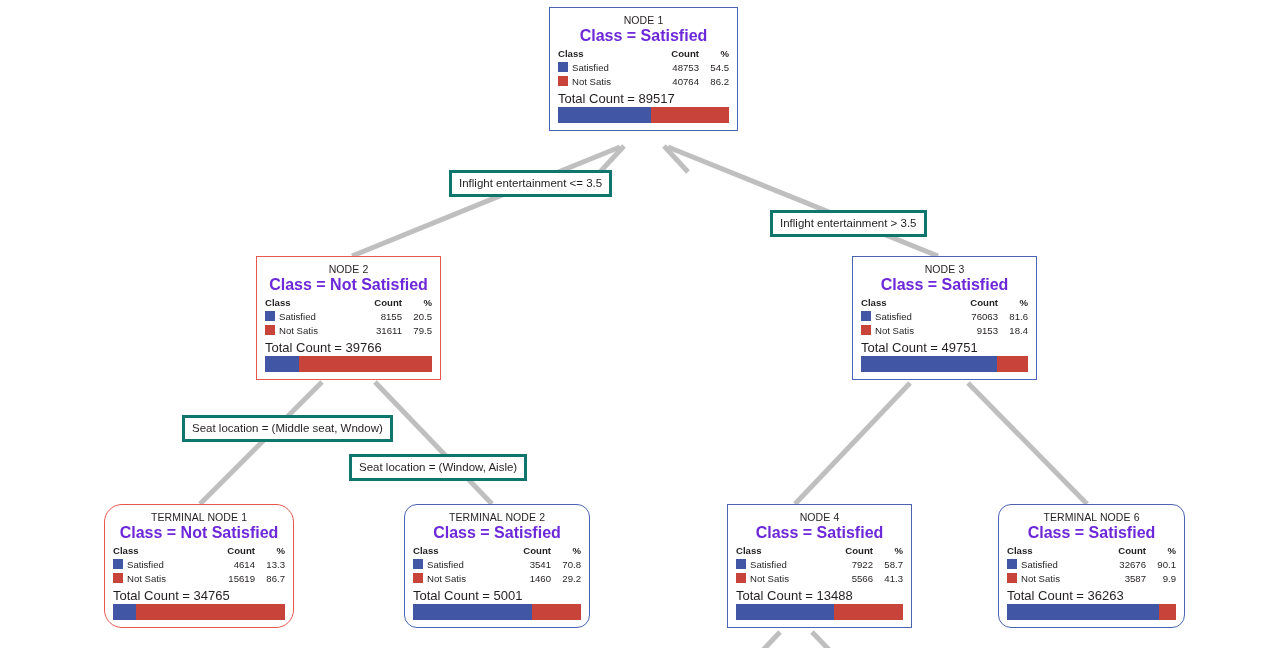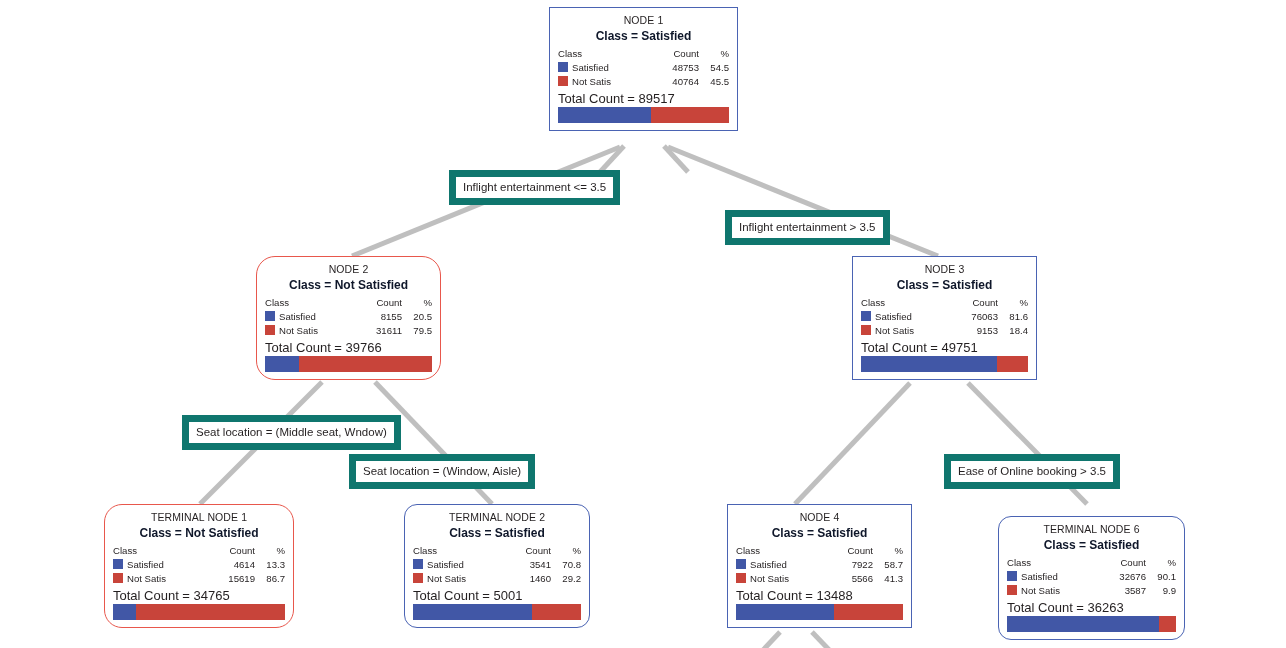--- a/index.html
+++ b/index.html
@@ -43,36 +43,36 @@
   .node-title {
     text-align: center;
     font-size: 10.5px;
     color: #231f20;
     letter-spacing: 0.1px;
     line-height: 13px;
     margin-bottom: 1px;
   }
   .node-class {
     text-align: center;
-    font-size: 12px;
+    font-size: 16px;
     font-weight: bold;
-    color: #0f172a;
+    color: #6d28d9;
     line-height: 16px;
     margin-bottom: 4px;
   }
 
   table.dist {
     width: 100%;
     border-collapse: collapse;
     font-size: 9.6px;
     color: #231f20;
     table-layout: fixed;
   }
   table.dist th {
-    font-weight: normal;
+    font-weight: bold;
     padding: 0 0 2px 0;
     line-height: 12px;
     color: #231f20;
   }
   table.dist td {
     padding: 0 0 1px 0;
     line-height: 12.5px;
   }
   th.c-class, td.c-class { text-align: left; }
   th.c-count, td.c-count { text-align: right; }
@@ -104,21 +104,21 @@
     overflow: hidden;
   }
   .bar .seg-blue { background: #4157a6; height: 100%; }
   .bar .seg-red  { background: #c8443a; height: 100%; }
 
   
   .edge-label {
     position: absolute;
     box-sizing: border-box;
     background: #ffffff;
-    border: 7px solid #0f766e;
+    border: 3px solid #0f766e;
     font-size: 11.5px;
     color: #231f20;
     padding: 3px 7px 4px 7px;
     white-space: nowrap;
     line-height: 14px;
     z-index: 8;
   }
 </style>
 </head>
 <body>
@@ -161,32 +161,32 @@
       </thead>
       <tbody>
         <tr>
           <td class="c-class"><span class="swatch sw-blue"></span><span>Satisfied</span></td>
           <td class="c-count">48753</td>
           <td class="c-pct">54.5</td>
         </tr>
         <tr>
           <td class="c-class"><span class="swatch sw-red"></span><span>Not Satis</span></td>
           <td class="c-count">40764</td>
-          <td class="c-pct">45.5</td>
+          <td class="c-pct">86.2</td>
         </tr>
       </tbody>
     </table>
     <div class="total">Total Count = 89517</div>
     <div class="bar">
       <div class="seg-blue" style="width:54.5%"></div>
       <div class="seg-red" style="width:45.5%"></div>
     </div>
   </div>
 
-  <div class="node red" style="left:256px; top:256px; width:185px;border-radius:19px;">
+  <div class="node red" style="left:256px; top:256px; width:185px;">
     <div class="node-title">NODE 2</div>
     <div class="node-class">Class = Not Satisfied</div>
     <table class="dist">
       <thead>
         <tr>
           <th class="c-class">Class</th>
           <th class="c-count">Count</th>
           <th class="c-pct">%</th>
         </tr>
       </thead>
@@ -327,21 +327,21 @@
         </tr>
       </tbody>
     </table>
     <div class="total">Total Count = 13488</div>
     <div class="bar">
       <div class="seg-blue" style="width:58.7%"></div>
       <div class="seg-red" style="width:41.3%"></div>
     </div>
   </div>
 
-  <div class="node blue round" style="left:998px; top:504px; width:187px;margin-top:12px;">
+  <div class="node blue round" style="left:998px; top:504px; width:187px;">
     <div class="node-title">TERMINAL NODE 6</div>
     <div class="node-class">Class = Satisfied</div>
     <table class="dist">
       <thead>
         <tr>
           <th class="c-class">Class</th>
           <th class="c-count">Count</th>
           <th class="c-pct">%</th>
         </tr>
       </thead>
@@ -360,22 +360,21 @@
     </table>
     <div class="total">Total Count = 36263</div>
     <div class="bar">
       <div class="seg-blue" style="width:90.1%"></div>
       <div class="seg-red" style="width:9.9%"></div>
     </div>
   </div>
 
   <div class="edge-label" style="left:449px; top:170px;">Inflight entertainment &lt;= 3.5</div>
 
-  <div class="edge-label" style="left:725px; top:210px;">Inflight entertainment &gt; 3.5</div>
+  <div class="edge-label" style="left:770px; top:210px;">Inflight entertainment &gt; 3.5</div>
 
   <div class="edge-label" style="left:182px; top:415px;">Seat location = (Middle seat, Wndow)</div>
 
   <div class="edge-label" style="left:349px; top:454px;">Seat location = (Window, Aisle)</div>
 
 
-  <div class="edge-label" style="left:944px; top:454px;">Ease of Online booking &gt; 3.5</div>
 
 </div>
 
 </body></html>

